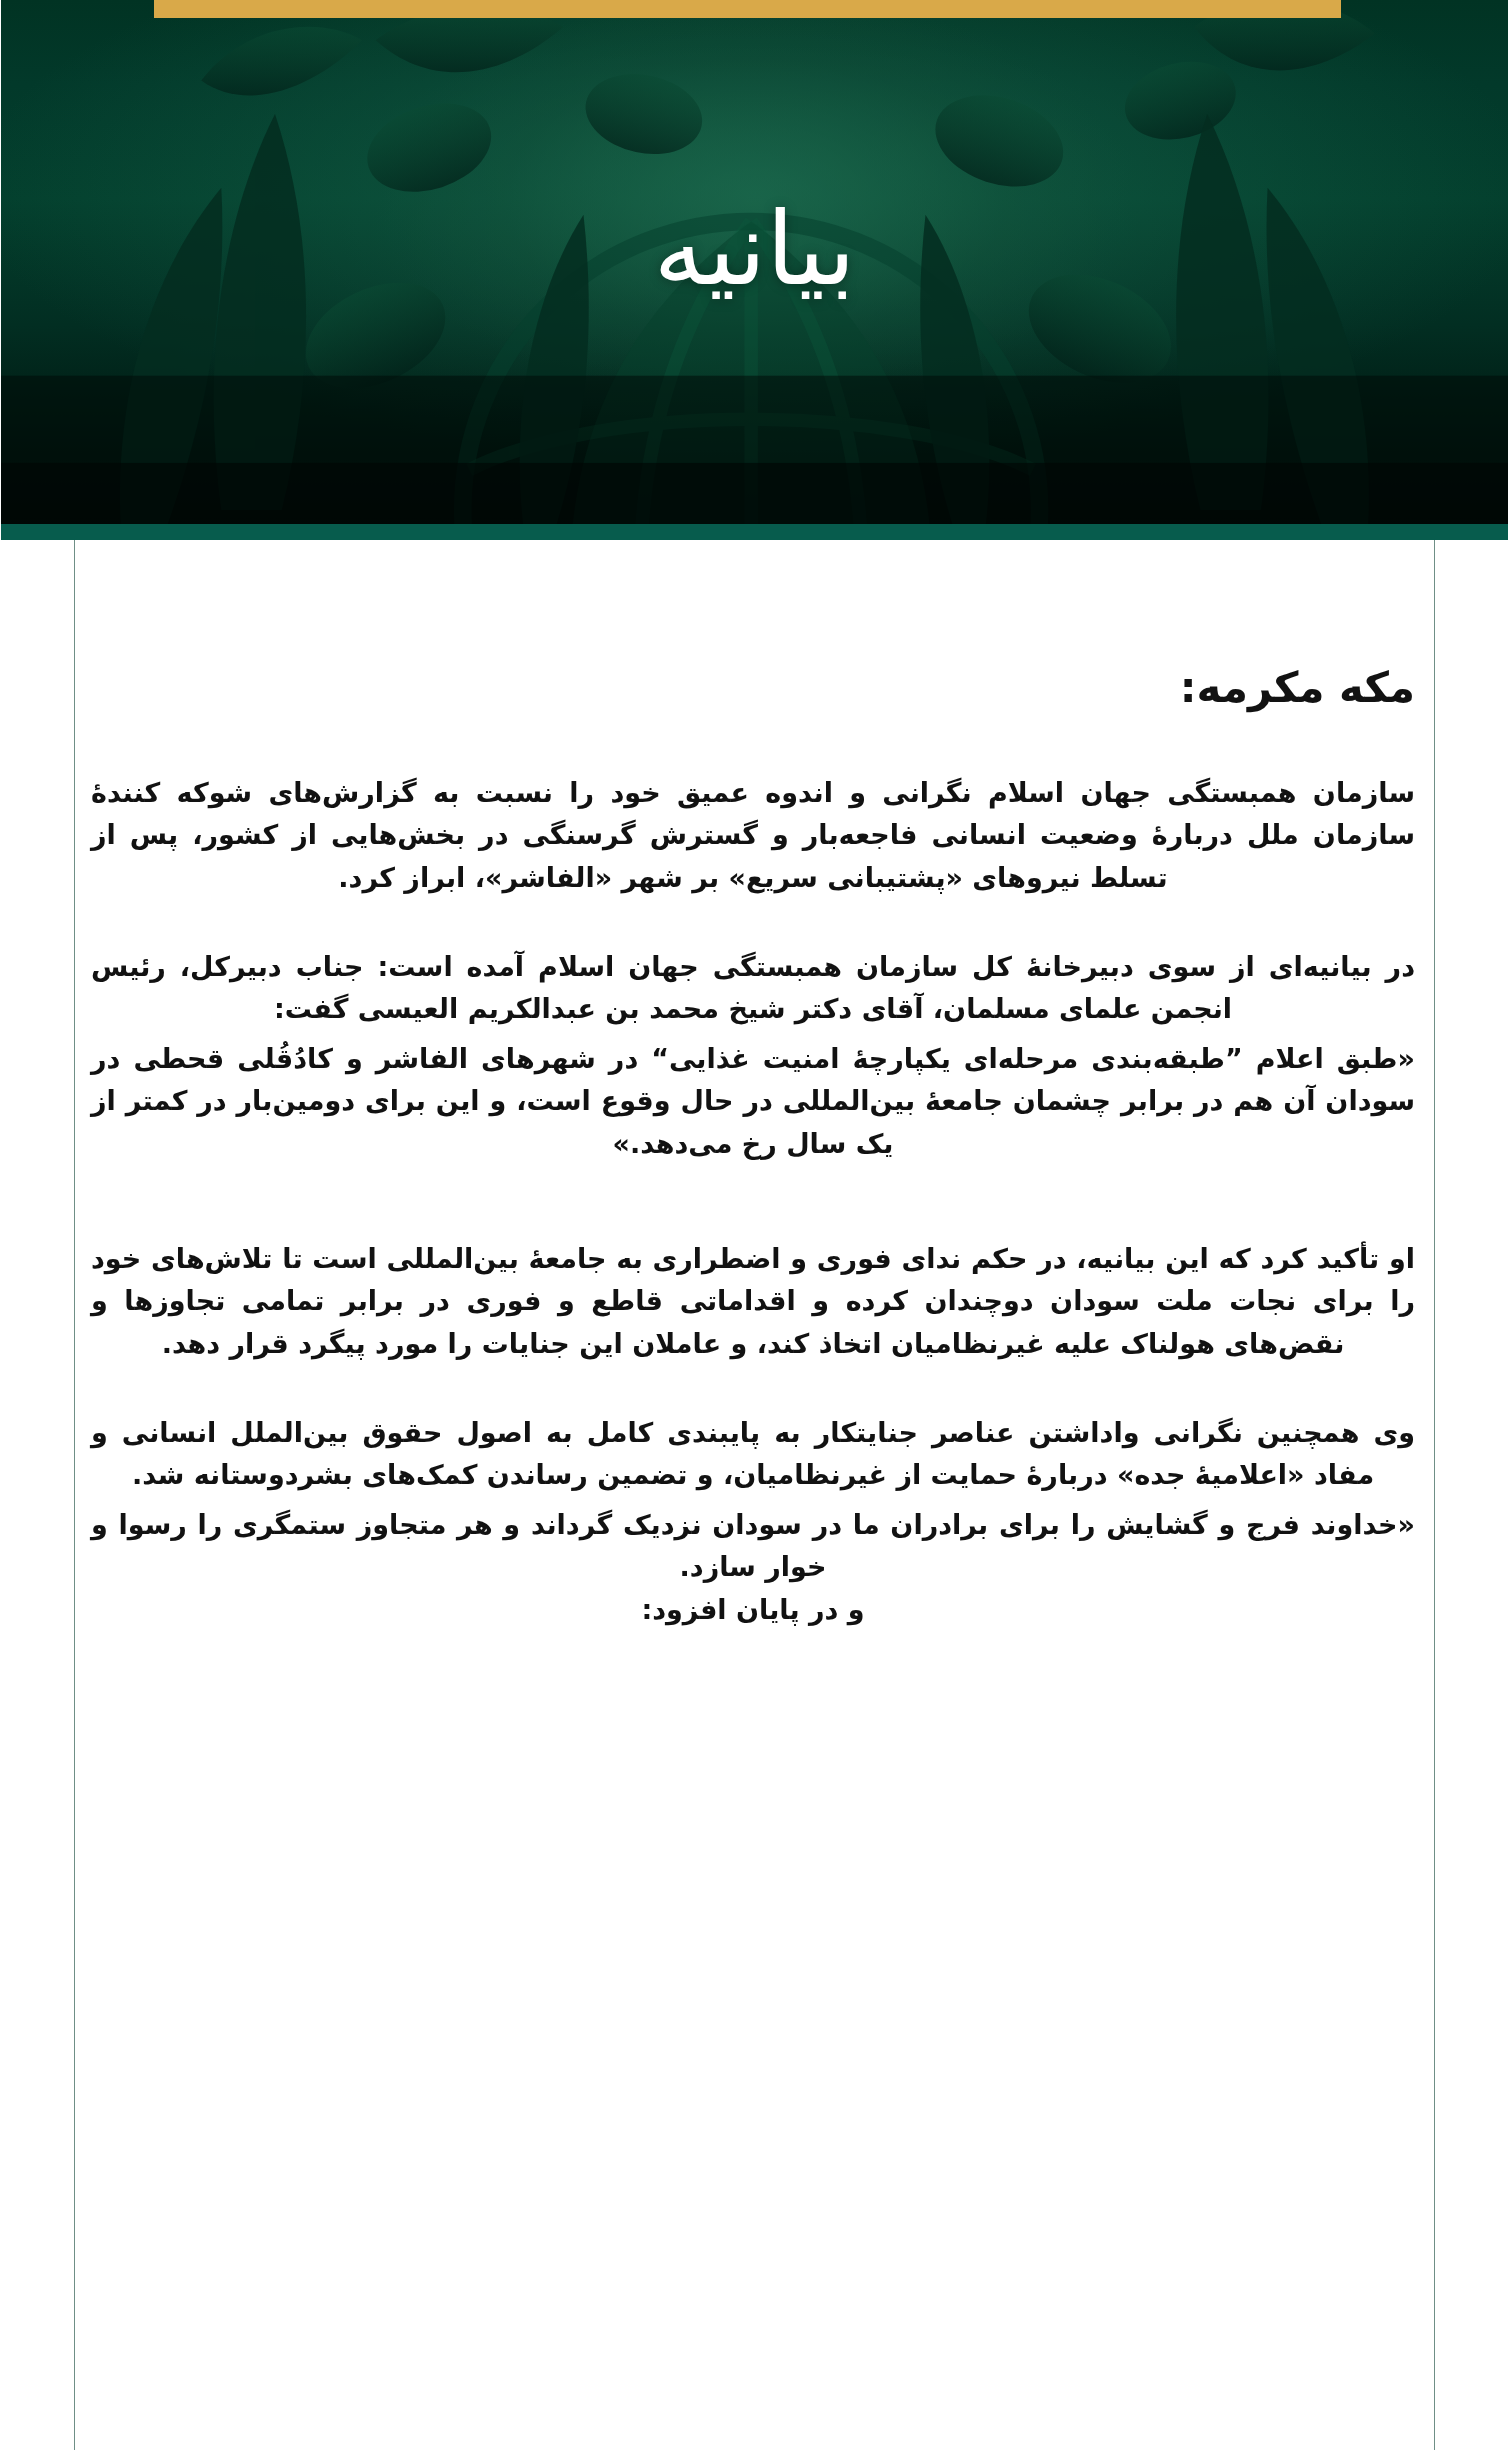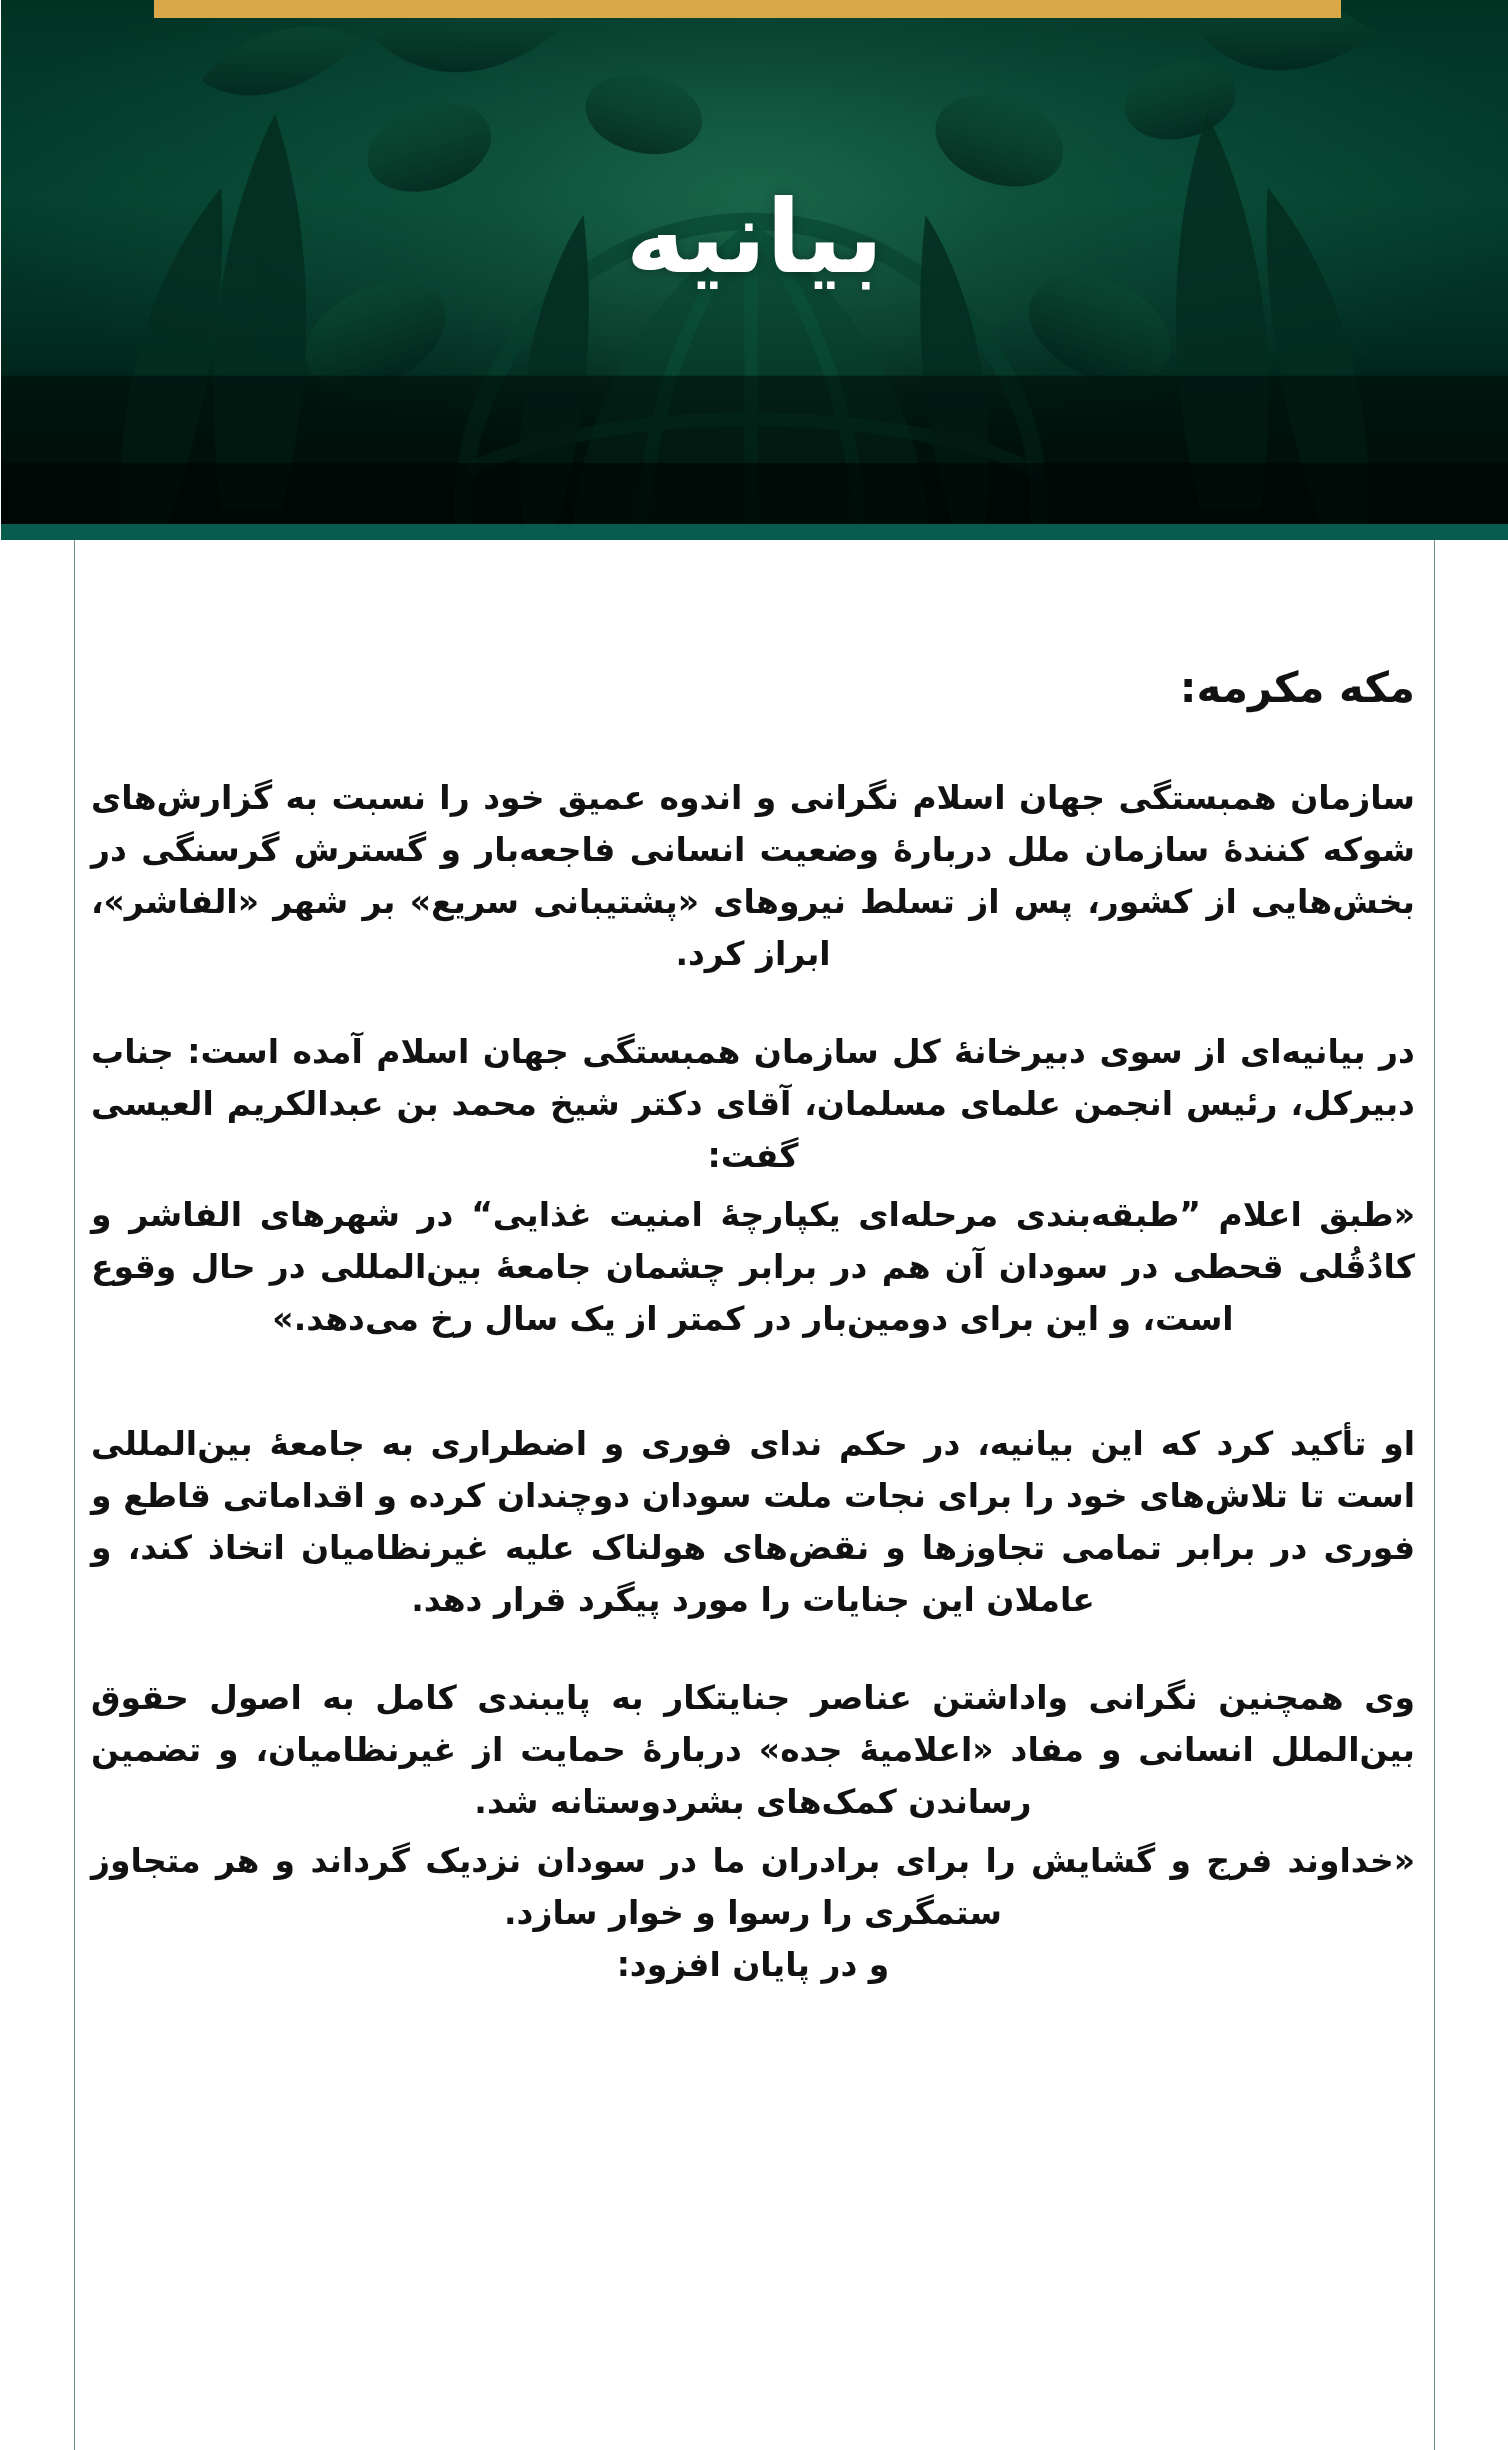--- a/index.html
+++ b/index.html
@@ -18,26 +18,26 @@
       radial-gradient(ellipse 523px 288px at 50% 38%, rgba(26,94,66,.75) 0%, rgba(16,68,47,.30) 48%, rgba(0,0,0,0) 72%),
       linear-gradient(180deg,#013323 0%,#02392a 16%,#033f2d 38%,#022e22 62%,#001a12 84%,#000d09 100%);
     overflow:hidden;
   }
   .hero-svg{position:absolute;inset:0;width:100%;height:100%;}
   .goldbar{
     position:absolute;left:154px;top:0;width:1187px;height:18px;
     background:#d9a949;
   }
   .hero-title{
-    position:absolute;left:0;right:0;top:119px;
+    position:absolute;left:0;right:0;top:131px;
     text-align:center;
     color:#ffffff;
     font-size:101px;
     line-height:1.0;
-    font-weight:700;
+    font-weight:400;
     letter-spacing:0;
     text-shadow:0 1.3px 12px rgba(0,0,0,.35);
   }
   .tealband{
     position:absolute;left:0;top:524px;width:1509px;height:17px;
     background:#075c4d;
   }
 
   
   .sheet{
@@ -63,21 +63,21 @@
   .salutation{
     font-size:42px;
     font-weight:700;
     line-height:1.3;
     text-align:center;
     margin:0 0 56px 0;
     letter-spacing:0.7px;
   }
   p.para{
     margin:0 0 46px 0;
-    font-size:33px;
+    font-size:27px;
     line-height:1.58;
     font-weight:700;
     text-align:justify;
     text-align-last:center;
   }
   p.para.tight{margin-bottom:9.4px;}
   p.para.quote{margin-bottom:72px;}
   p.para.lead-in{margin-bottom:6.7px;margin-top:35px;}
   p.last{margin-bottom:0;}
 </style>

